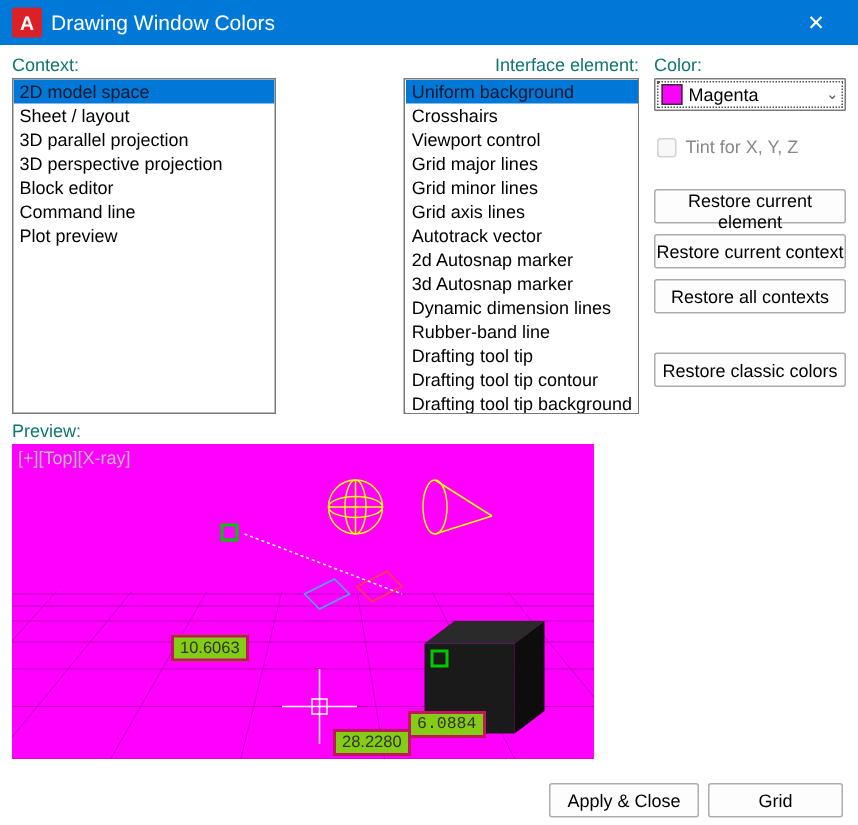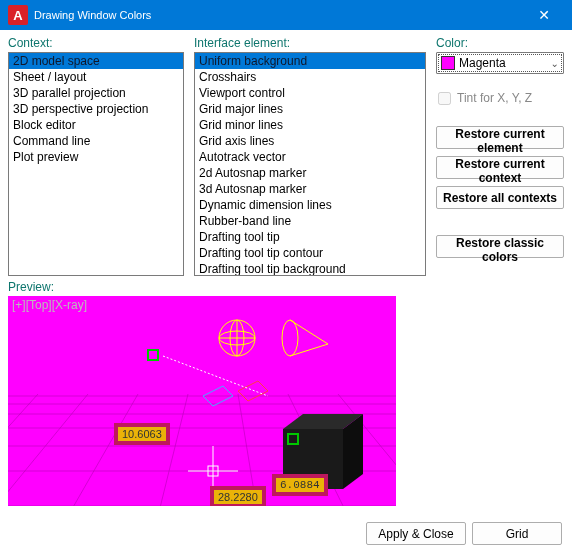--- a/index.html
+++ b/index.html
@@ -1,45 +1,45 @@
 <!DOCTYPE html>
 <html><head>
 <meta charset="utf-8">
 <style>
 * { box-sizing: border-box; margin: 0; padding: 0; }
 body { font-family: "Segoe UI", Tahoma, sans-serif; font-size: 12px; background: #fff; width: 572px; height: 550px; overflow: hidden; }
 .titlebar { background: #0078d7; color: #fff; height: 30px; display: flex; align-items: center; padding: 0 8px; }
 .titlebar .logo { width: 20px; height: 20px; margin-right: 6px; background: #da2128; border-radius: 2px; display:flex; align-items:center; justify-content:center; color:#fff; font-weight:bold; font-size:13px; }
-.titlebar .title { font-size: 11px; flex: 1; }
+.titlebar .title { font-size: 14px; flex: 1; }
 .titlebar .close { width: 40px; text-align: center; cursor: pointer; font-size:14px; }
 .content { padding: 6px 8px 8px 8px; }
 .row { display: flex; gap: 10px; }
 .col { display: flex; flex-direction: column; }
 .col.ctx { width: 176px; }
-.col.ie { width: 232px; }
+.col.ie { width: 232px; align-items: flex-end; }
 .col.right { flex: 1; }
 .label { color: #0f766e; margin-bottom: 2px; }
 .listbox { border: 1px solid #7a7a7a; background: #fff; height: 224px; overflow-y: auto; overflow-x: hidden; }
 .listbox .item { padding: 0 4px; height: 16px; line-height: 16px; white-space: nowrap; cursor: default; }
 .listbox .item.selected { background: #0078d7; color: #0f172a; }
 .colorsel { display:flex; align-items:center; border:1px solid #7a7a7a; border-radius:1px; height:22px; padding:0 4px; outline:1px dotted #555; outline-offset:-3px; }
 .swatch { width:14px; height:14px; background:#f0f; border:1px solid #333; margin-right:4px; }
 .colorsel span.txt { flex:1; }
 .chev { font-size:10px; color:#555; }
 .chk { display:flex; align-items:center; margin-top:14px; color:#888; height:20px; padding-left:2px; }
 .chk input { margin-right:6px; }
 .btn { background:#fdfdfd; border:1px solid #adadad; border-radius:2px; height:23px; cursor:pointer; font-family:inherit; font-size:12px; }
-.rbtn { width:100%; margin-top:7px;font-weight:bold; }
+.rbtn { width:100%; margin-top:7px; }
 .rbtn.first { margin-top:18px; }
 .rbtn.gap { margin-top:26px; }
 .preview-label { margin-top:4px; }
 .preview { width:388px; height:210px; background:#f0f; position:relative; overflow:hidden; margin-top:2px; }
 .preview svg { position:absolute; inset:0; }
 .viewlabel { position:absolute; top:2px; left:4px; color:#bbb; font-size:12px; }
-.measure { position:absolute; background:#eab308; border:4px solid #be185d; padding:1px 4px; font-size:11px; color:#333; }
+.measure { position:absolute; background:#84cc16; border:2px solid #be185d; padding:1px 4px; font-size:11px; color:#333; }
 .footer { display:flex; justify-content:flex-end; gap:6px; padding:8px 10px 0 0; }
 .footer .btn { width:90px; }
 .footer .btn.apply { width:100px; }
 </style>
 </head>
 <body>
 
 <div class="titlebar">
   <div class="logo">A</div>
   <div class="title">Drawing Window Colors</div>
@@ -149,21 +149,21 @@
       <g stroke="#ffffff" stroke-width="1">
         <line x1="180" y1="175" x2="230" y2="175"></line>
         <line x1="205" y1="150" x2="205" y2="200"></line>
         <rect x="200" y="170" width="10" height="10" fill="none"></rect>
       </g>
 
       <line x1="155" y1="60" x2="260" y2="100" stroke="#ffffff" stroke-dasharray="2,2" stroke-width="1"></line>
     </svg>
     <div class="viewlabel">[+][Top][X-ray]</div>
     <div class="measure" style="left:106px; top:127px;">10.6063</div>
-    <div class="measure" style="left:202px; top:190px;">28.2280</div>
+    <div class="measure" style="left:214px; top:190px;">28.2280</div>
     <div class="measure" style="left:264px; top:178px;font-family:Liberation Mono, monospace;">6.0884</div>
   </div>
 </div>
 
 <div class="footer">
   <button class="btn apply">Apply &amp; Close</button>
   <button class="btn">Grid</button>
 </div>
 
 </body></html>

